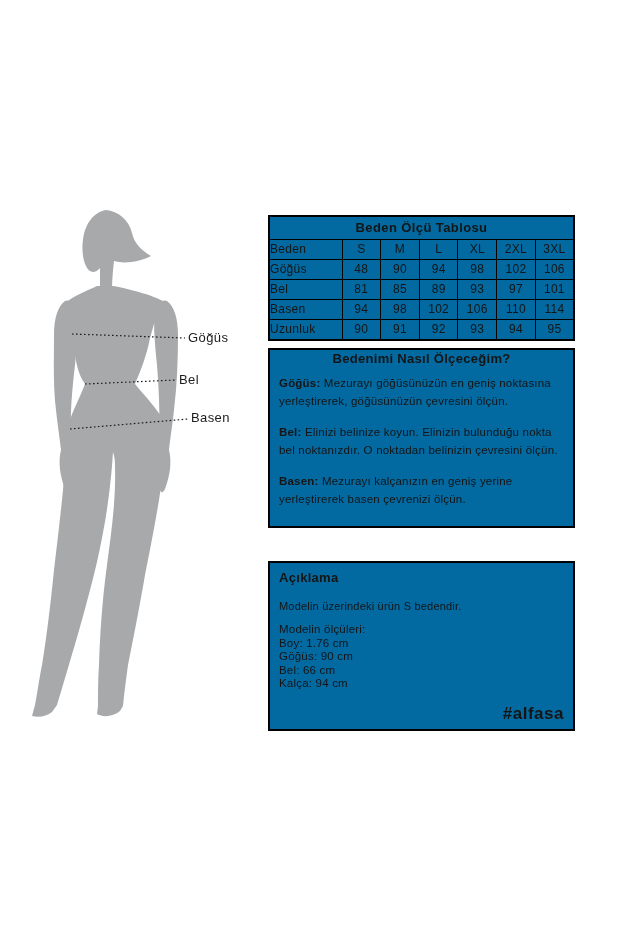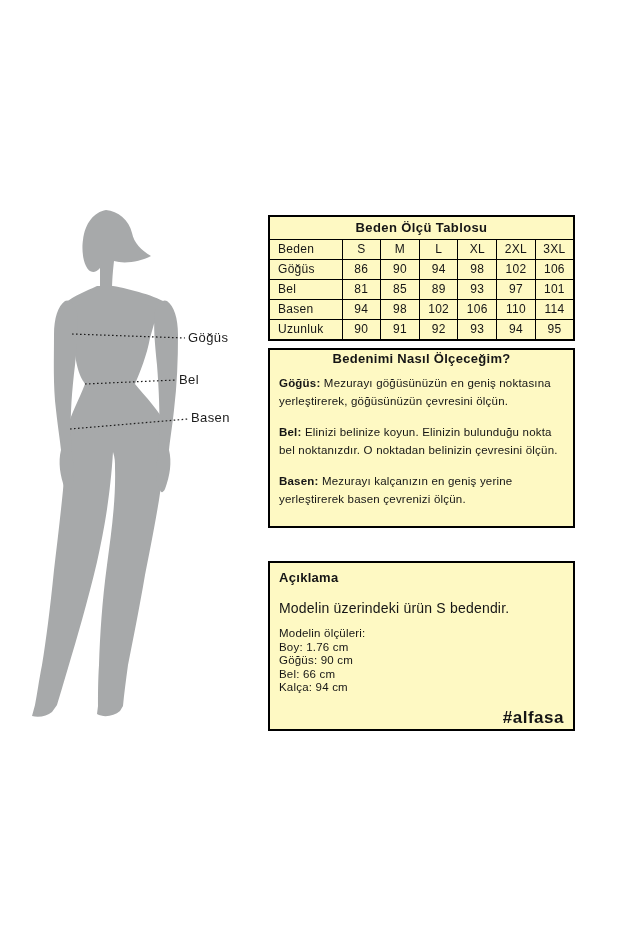--- a/index.html
+++ b/index.html
@@ -14,51 +14,51 @@
     position:absolute; font-size:13px; letter-spacing:0.4px; color:#1c1c1c;
     white-space:nowrap;
   }
   #lab-gogus { left:188px; top:330px; }
   #lab-bel   { left:179px; top:372px; }
   #lab-basen { left:191px; top:410px; }
 
   
   .box {
     position:absolute; left:268px; width:307px; box-sizing:border-box;
-    background:#fef9c3; border:2px solid #000;
+    background:#0369a1; border:2px solid #000;
   }
 
   
   .table-box { top:215px; border:none; }
   table.size {
     width:307px; border-collapse:collapse; table-layout:fixed;
     border:2px solid #000;
   }
   table.size th, table.size td {
     border:1px solid #000; font-size:12px; font-weight:normal;
     text-align:center; padding:2px 0 3px; letter-spacing:0.3px;
   }
   table.size th.title-cell {
     font-size:13px; font-weight:bold; padding:3px 0 4px; letter-spacing:0.4px;
   }
-  table.size .col-label { text-align:left; padding-left:8px; }
+  table.size .col-label { text-align:left; padding-left:0; }
 
   
   .howto-box { top:348px; height:180px; padding:0 9px; overflow:hidden; }
   .howto-title {
     text-align:center; font-weight:bold; font-size:13px; letter-spacing:0.3px;
     margin:1px 0 8px 0;
   }
   .howto-item { font-size:11.5px; line-height:18px; margin:8px 0 13px 0; letter-spacing:0.2px; }
   .howto-item b { letter-spacing:0.2px; }
 
   
   .desc-box { top:561px; height:170px; padding:7px 9px; overflow:hidden; }
   .desc-title { font-weight:bold; font-size:13px; letter-spacing:0.3px; }
-  .desc-line { font-size:14px; margin:15px 0 0 0; letter-spacing:0.2px; }
+  .desc-line { font-size:11px; margin:15px 0 0 0; letter-spacing:0.2px; }
   .desc-meas { font-size:11.5px; line-height:13.5px; margin-top:11px; letter-spacing:0.2px; }
   .hashtag {
     text-align:right; font-weight:bold; font-size:17px; letter-spacing:0.5px;
     margin-top:13px;
   }
 </style>
 </head>
 <body>
 
 <div class="canvas">
@@ -165,21 +165,21 @@
             <th>M</th>
             <th>L</th>
             <th>XL</th>
             <th>2XL</th>
             <th>3XL</th>
           </tr>
       </thead>
       <tbody id="size-rows">
           <tr>
             <td class="col-label">Göğüs</td>
-            <td>86</td>
+            <td>48</td>
             <td>90</td>
             <td>94</td>
             <td>98</td>
             <td>102</td>
             <td>106</td>
           </tr>
           <tr>
             <td class="col-label">Bel</td>
             <td>81</td>
             <td>85</td>

